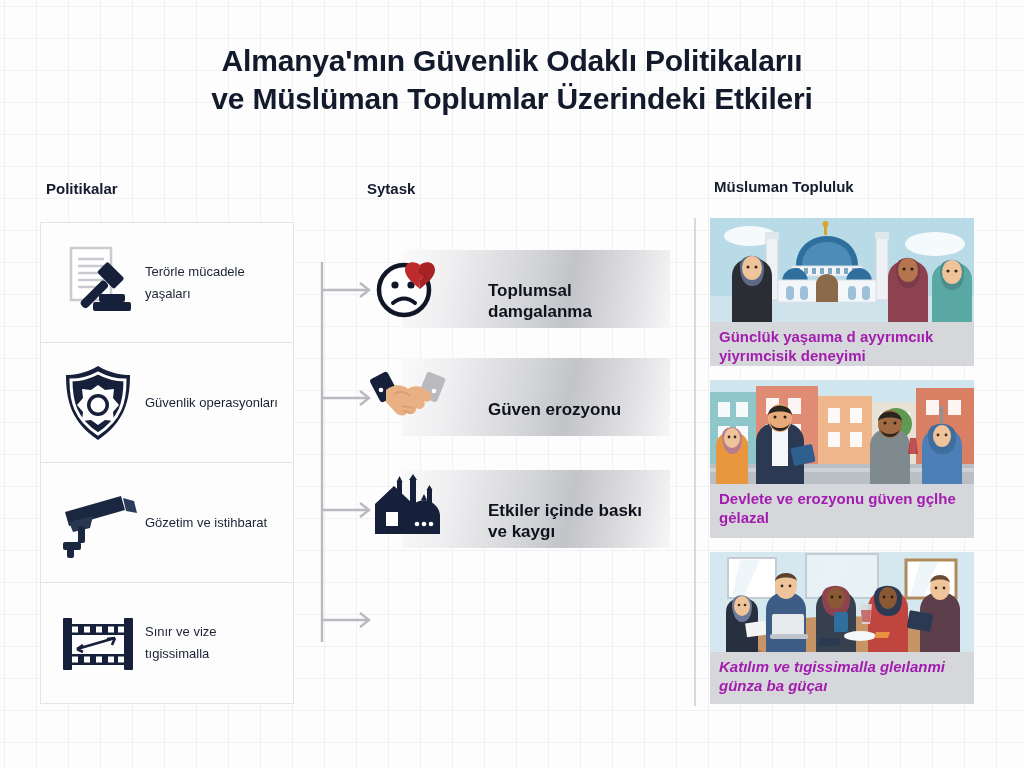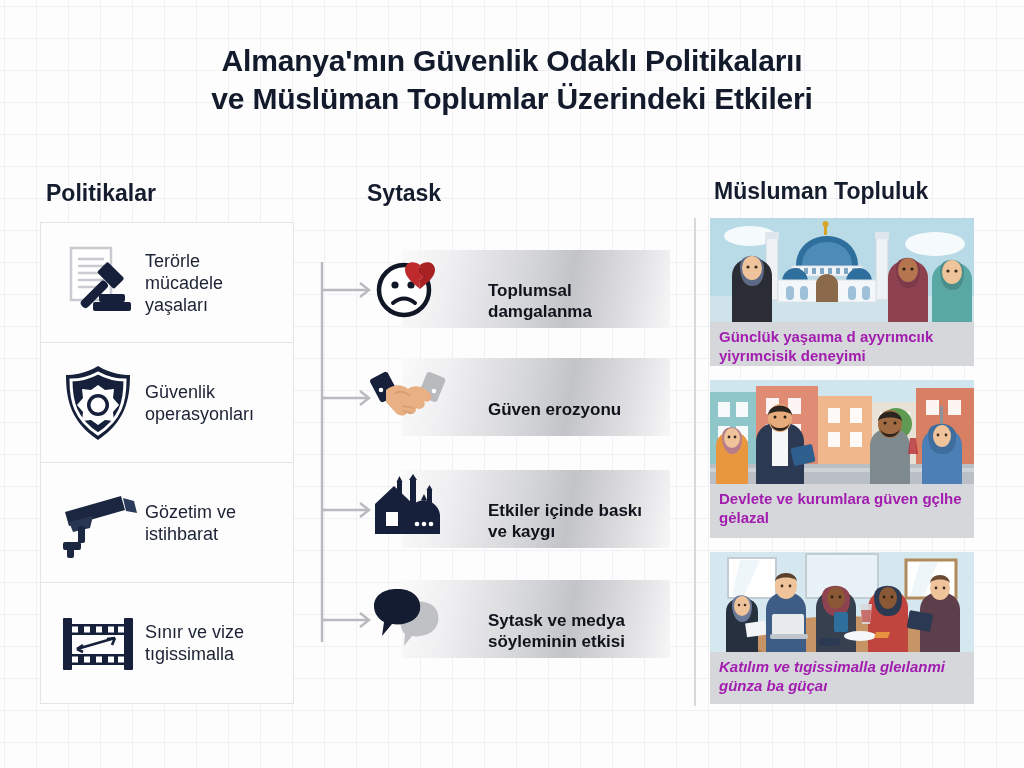--- a/index.html
+++ b/index.html
@@ -38,21 +38,21 @@
     font-size: 30px;
     line-height: 38px;
     letter-spacing: -0.2px;
   }
   #title-block .tline { display: block; white-space: nowrap; }
 
   
   .col-heading {
     position: absolute;
     font-weight: bold;
-    font-size: 23px;
+    font-size: 15px;
     color: #141c2e;
     white-space: nowrap;
   }
   #h-policies { left: 46px;  top: 180px; }
   #h-effects  { left: 367px; top: 180px; }
   #h-comms    { left: 714px; top: 178px; }
 
   
   #policy-stack {
     position: absolute;
@@ -69,21 +69,21 @@
     border-bottom: 1px solid #e3e4e8;
     background: #fdfdfe;
   }
   .policy-card:last-child { border-bottom: none; }
   .policy-ico {
     width: 86px; height: 86px;
     flex: 0 0 86px;
     display: flex; align-items: center; justify-content: center;
   }
   .policy-label {
-    font-size: 18px;
+    font-size: 13px;
     line-height: 22px;
     color: #1a2233;
     padding-left: 4px;
   }
 
   
   #connectors { position: absolute; left: 296px; top: 222px; width: 80px; height: 460px; }
 
   
   .effect-row {
@@ -323,29 +323,20 @@
       </g>
       <rect x="14" y="36" width="12" height="14" fill="#ffffff"></rect>
       <g fill="#ffffff">
         <circle cx="45" cy="48" r="2.3"></circle>
         <circle cx="52" cy="48" r="2.3"></circle>
         <circle cx="59" cy="48" r="2.3"></circle>
       </g>
     </svg>
   </div>
 
-  <div class="effect-row" id="eff-3">
-    <div class="effect-bar">
-      <div class="effect-text">Sytask ve medya söyleminin etkisi</div>
-    </div>
-    <svg class="effect-ico" viewBox="0 0 78 66">
-      <path d="M22 24 C22 12 34 6 46 8 C57 10 62 18 60 28 C58 38 46 44 34 42 L26 52 L27 40 C23 36 22 30 22 24 Z" fill="#bfc1c5" transform="translate(6,8)"></path>
-      <path d="M2 20 C2 8 14 2 28 3 C42 4 50 13 48 24 C46 35 32 40 20 38 L10 50 L12 36 C5 32 2 26 2 20 Z" fill="#131c30"></path>
-    </svg>
-  </div>
 
   <div id="right-divider"></div>
 
   <div class="photo-card" id="photo-0">
     <div class="photo-art">
       <svg width="264" height="104" viewBox="0 0 264 104">
         <rect width="264" height="104" fill="#b9dbe8"></rect>
         <ellipse cx="40" cy="18" rx="26" ry="10" fill="#ffffff" opacity="0.85"></ellipse>
         <ellipse cx="225" cy="26" rx="30" ry="12" fill="#ffffff" opacity="0.85"></ellipse>
         <rect y="78" width="264" height="26" fill="#cfe3ea"></rect>
@@ -470,21 +461,21 @@
         </g>
         <g>
           <path d="M212 104 L212 66 C212 54 222 48 232 48 C242 48 252 54 252 66 L252 104 Z" fill="#4c7fb5"></path>
           <path d="M218 54 C218 40 246 40 246 56 C246 68 242 74 232 74 C222 74 218 66 218 54 Z" fill="#3e6d9e"></path>
           <ellipse cx="232" cy="56" rx="9" ry="11" fill="#f0c49b"></ellipse>
           <circle cx="228" cy="55" r="1.4" fill="#3a2c22"></circle>
             <circle cx="236" cy="55" r="1.4" fill="#3a2c22"></circle>
         </g>
       </svg>
     </div>
-    <div class="photo-caption">Devlete ve kurumlara güven gçlhe gėlazal</div>
+    <div class="photo-caption">Devlete ve erozyonu güven gçlhe gėlazal</div>
   </div>
 
   <div class="photo-card" id="photo-2">
     <div class="photo-art">
       <svg width="264" height="100" viewBox="0 0 264 100">
         <rect width="264" height="100" fill="#d6e8ef"></rect>
         <rect x="18" y="6" width="48" height="40" fill="#ffffff" stroke="#c2ccd2" stroke-width="2"></rect>
         <rect x="96" y="2" width="72" height="44" fill="#e8f2f6" stroke="#c2ccd2" stroke-width="2"></rect>
         <rect x="196" y="8" width="50" height="38" fill="#ffffff" stroke="#b08a5a" stroke-width="3"></rect>
         <g fill="#eaf4f8" opacity="0.8">

